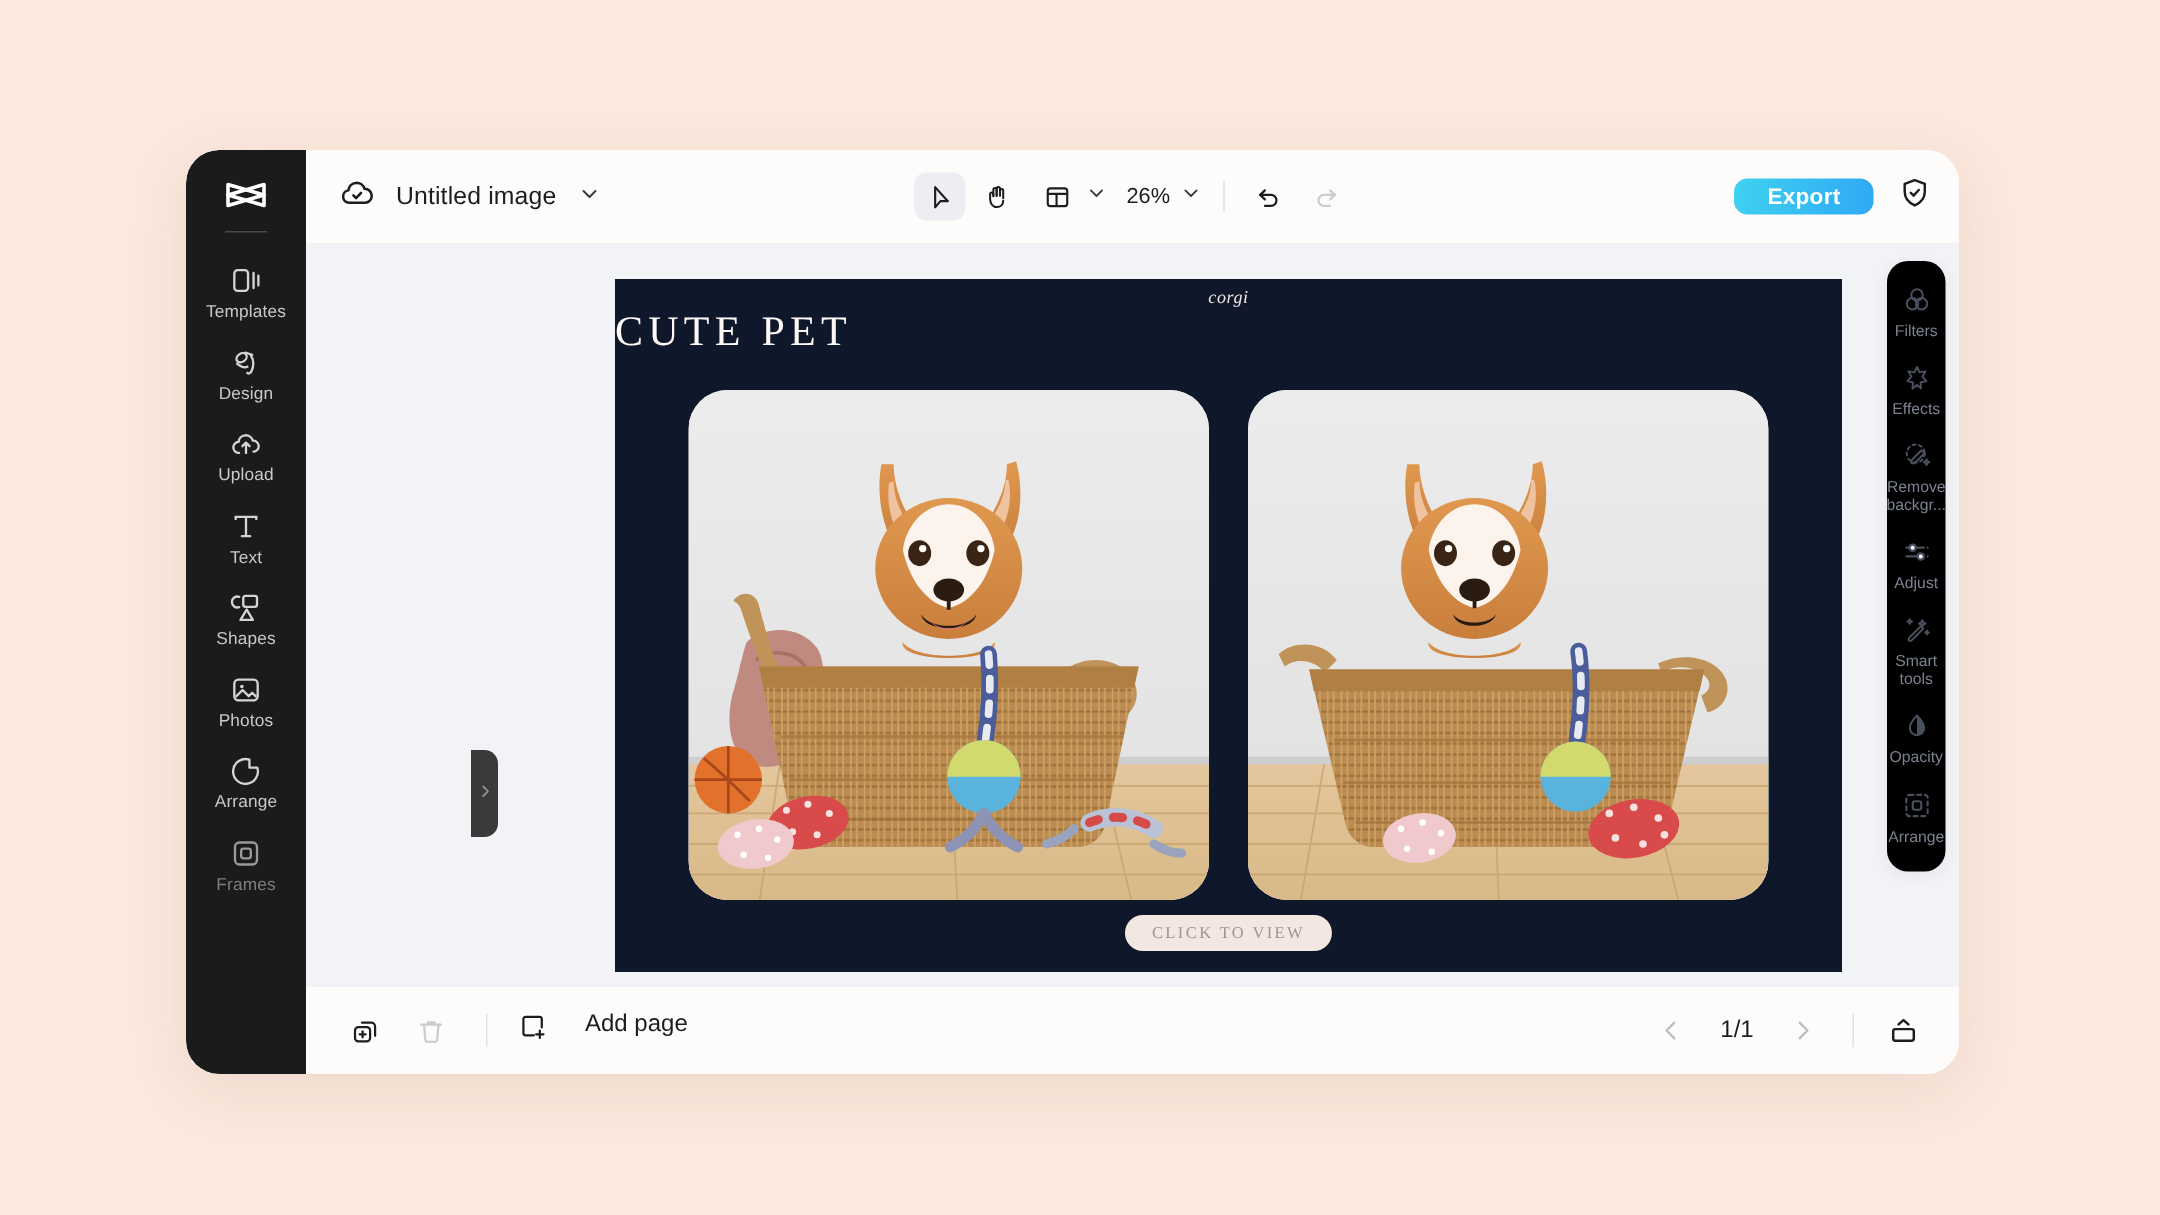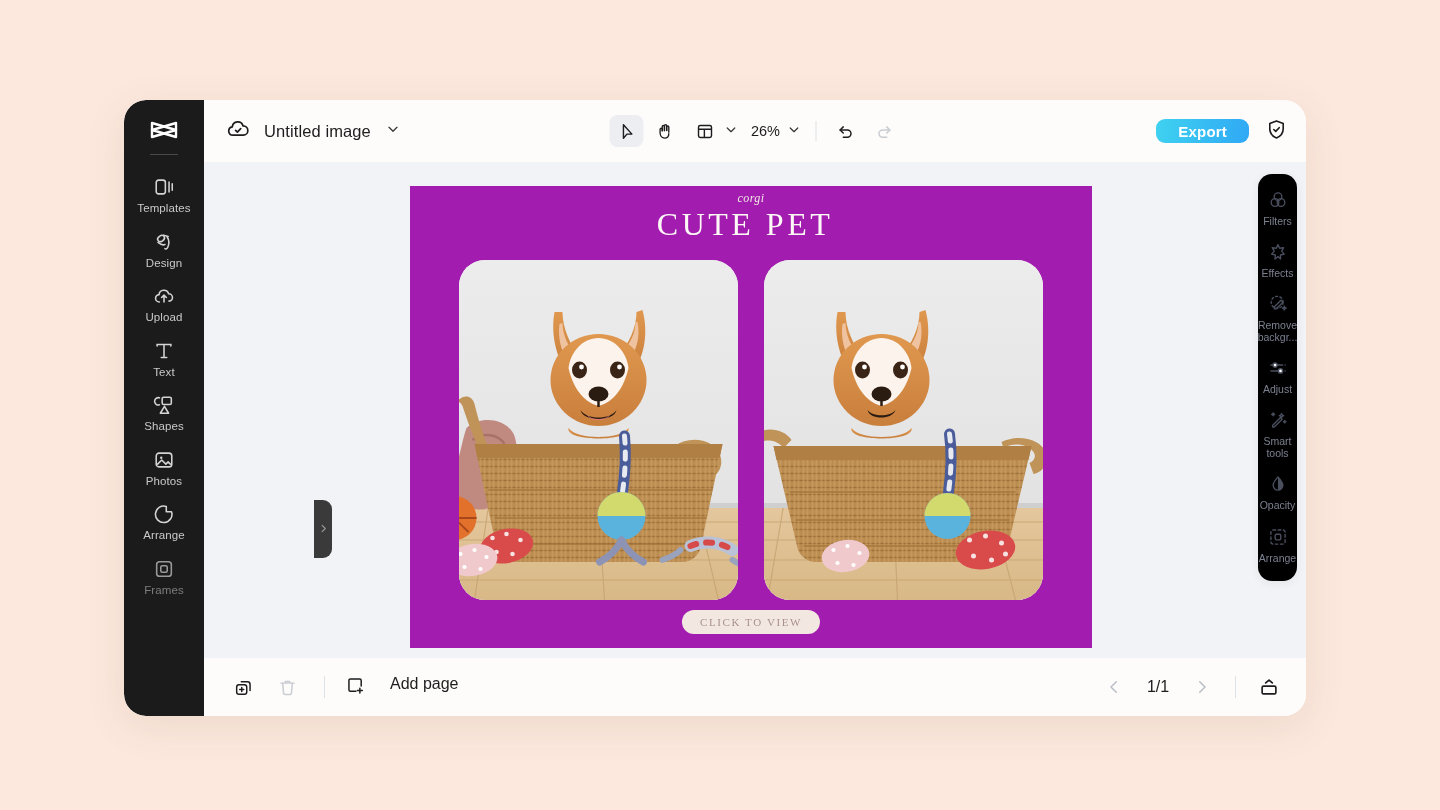--- a/index.html
+++ b/index.html
@@ -164,41 +164,40 @@
     position: relative;
     background: #f1f3f6;
     min-height: 0;
   }
 
   
   .artboard {
     position: absolute;
     left: 206px;
     top: 24px;
-    width: 682px;
+    width: 818px;
     height: 462px;
-    background: #a21caf;
+    background: #0f172a;
     overflow: hidden;
   }
   .art-kicker {
     position: absolute;
     top: 5px; left: 0; right: 0;
     text-align: center;
     font-family: "Liberation Serif", serif;
     font-style: italic;
     font-size: 12px;
     color: #f3e8e4;
     letter-spacing: .4px;
   }
   .art-title {
     position: absolute;
     top: 21px; left: 0; right: 12px;
-    text-align: center;
     font-family: "Liberation Serif", serif;
-    font-size: 32px;
+    font-size: 28px;
     color: #fdf8f6;
     letter-spacing: 3.5px;
     line-height: 1.1;
   }
   .photo-row {
     position: absolute;
     top: 74px;
     left: 49px;
     right: 49px;
     height: 340px;

